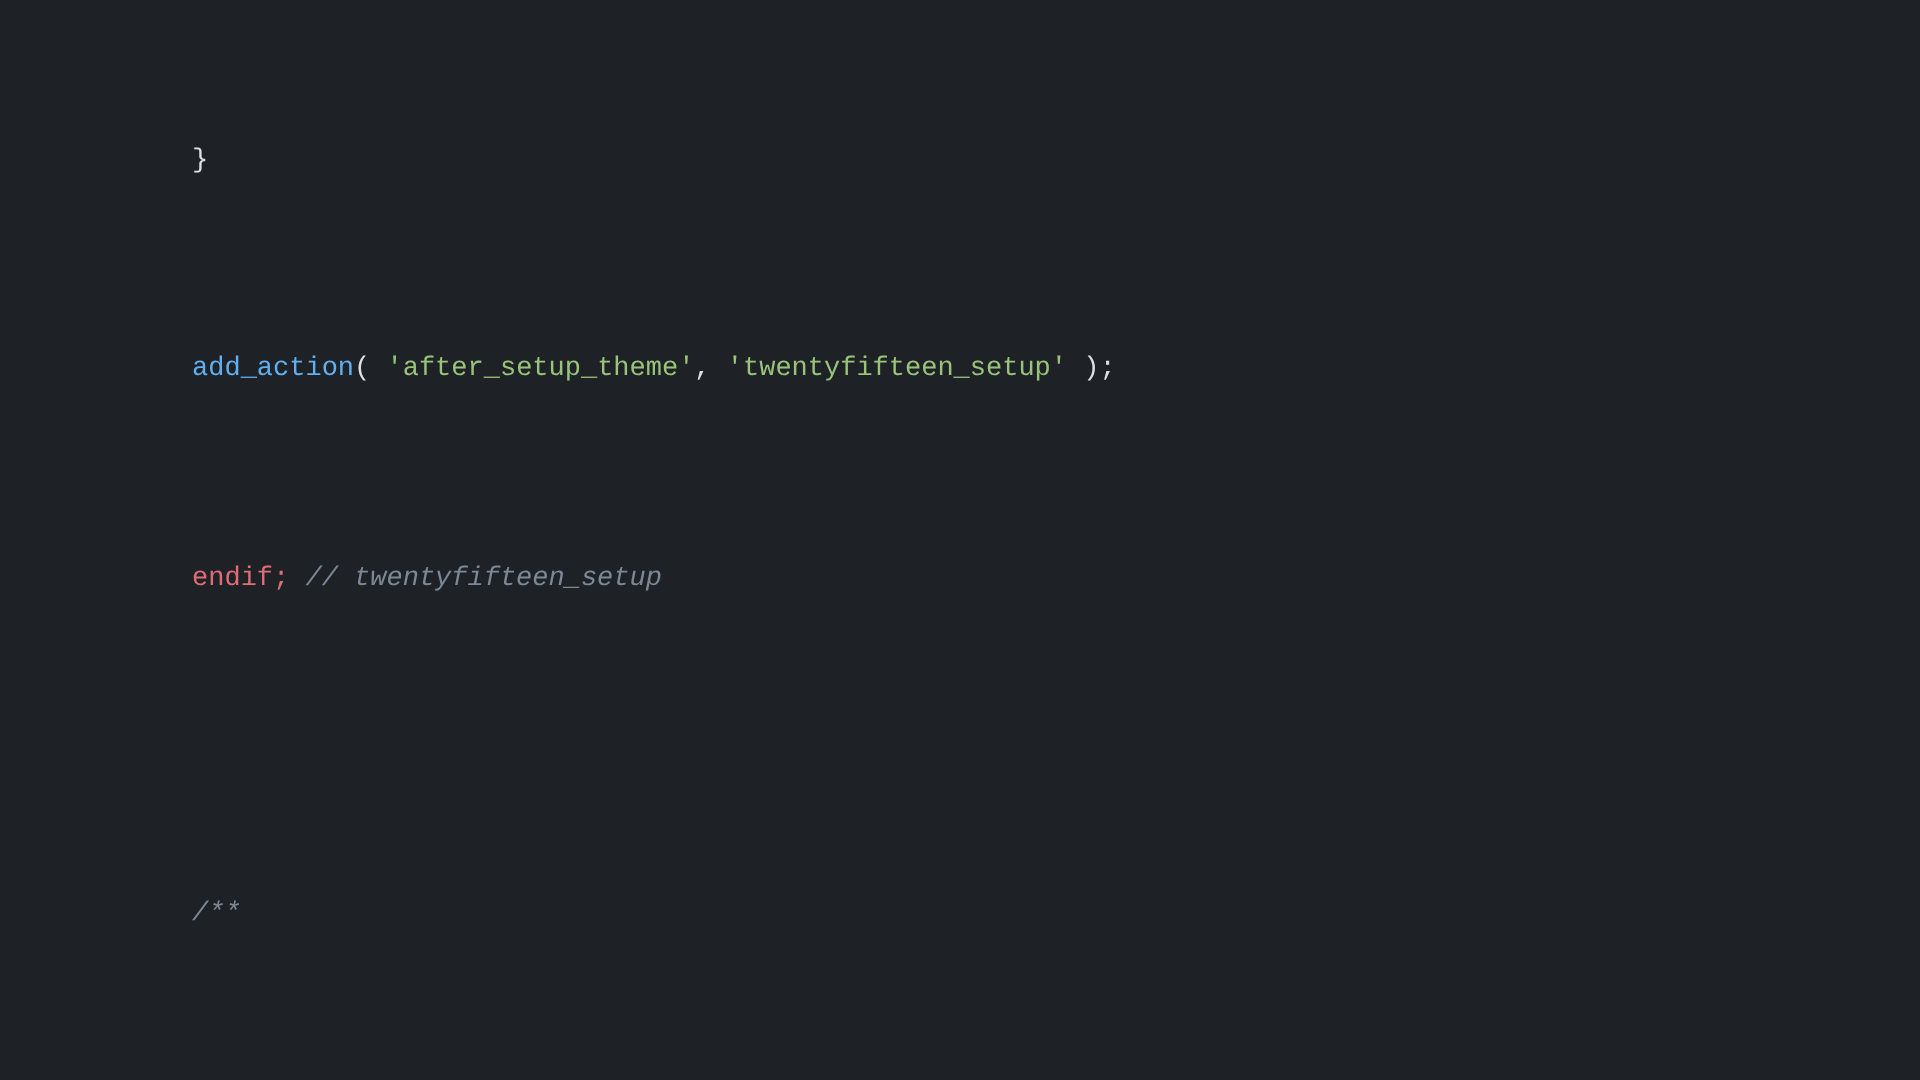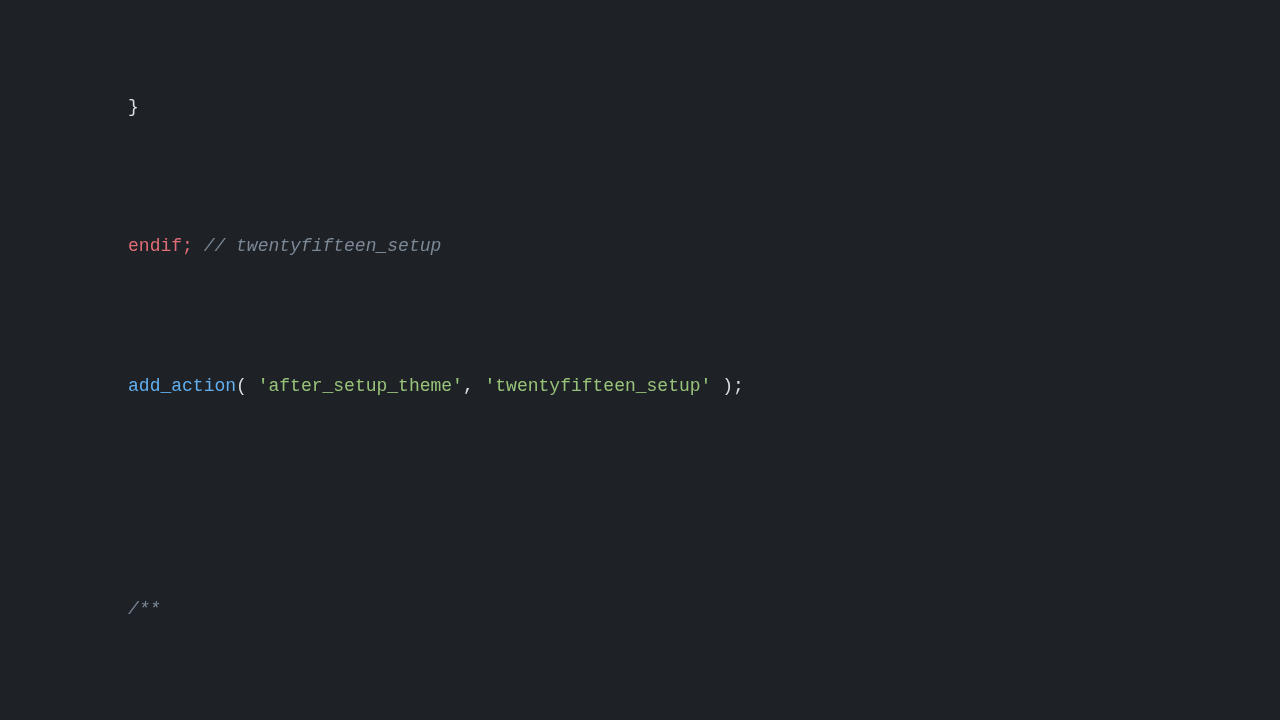--- a/index.html
+++ b/index.html
@@ -40,24 +40,24 @@
   </style>
 </head>
 <body>
 
 <div class="code-editor">
   <div class="code-block">
     <span class="line">
       <span style="color:#dcdfe4">    }</span>
     </span>
     <span class="line">
-      <span style="color:#dcdfe4">    </span><span style="color:#e06c75">endif;</span><span style="color:#7c8896; font-style:italic"> // twentyfifteen_setup</span>
+      <span style="color:#dcdfe4">    </span><span style="color:#61afef">add_action</span><span style="color:#dcdfe4">( </span><span style="color:#98c379">'after_setup_theme'</span><span style="color:#dcdfe4">, </span><span style="color:#98c379">'twentyfifteen_setup'</span><span style="color:#dcdfe4"> );</span>
     </span>
     <span class="line">
-      <span style="color:#dcdfe4">    </span><span style="color:#61afef">add_action</span><span style="color:#dcdfe4">( </span><span style="color:#98c379">'after_setup_theme'</span><span style="color:#dcdfe4">, </span><span style="color:#98c379">'twentyfifteen_setup'</span><span style="color:#dcdfe4"> );</span>
+      <span style="color:#dcdfe4">    </span><span style="color:#e06c75">endif;</span><span style="color:#7c8896; font-style:italic"> // twentyfifteen_setup</span>
     </span>
     <span class="line">&nbsp;</span>
     <span class="line">
       <span style="color:#7c8896; font-style:italic">    /**</span>
     </span>
     <span class="line">
       
     </span>
     
     

